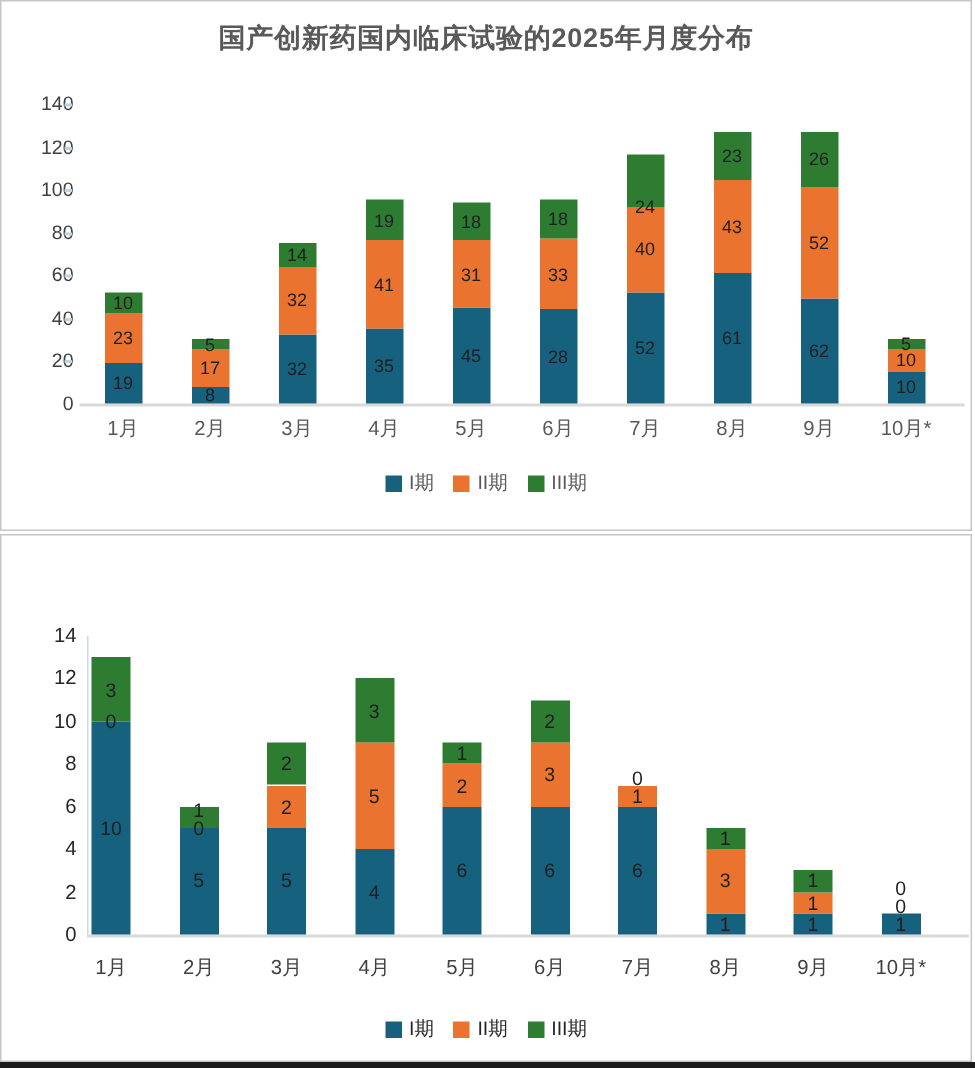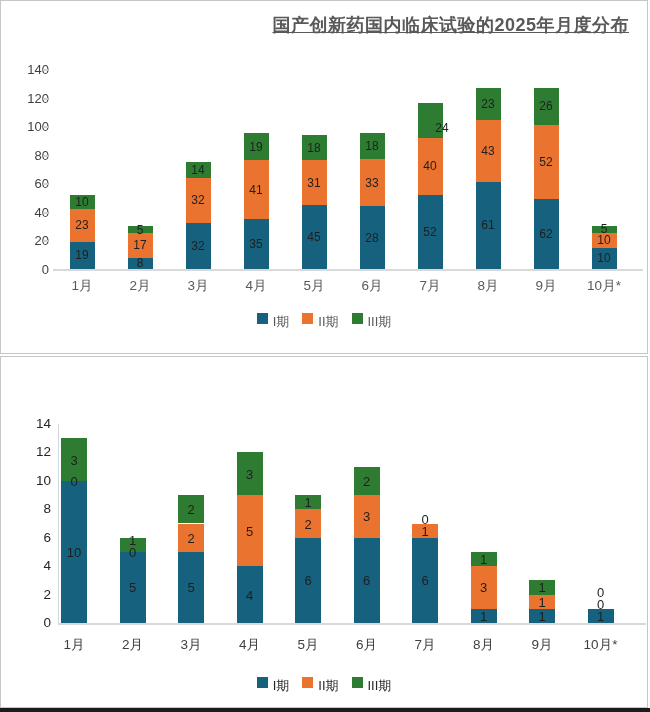--- a/index.html
+++ b/index.html
@@ -8,22 +8,22 @@
     font-family:"Liberation Sans","DejaVu Sans",sans-serif;
     -webkit-font-smoothing:antialiased;
   }
   .panel{
     position:absolute;left:0;width:648px;background:#ffffff;
     border:1px solid #c6c6c6;box-sizing:border-box;
   }
   #panel-0{top:0;height:354px;}
   #panel-1{top:356px;height:352px;}
   .chart-title{
-    position:absolute;left:0;right:18px;margin:0;text-align:right;
-    font-size:18px;font-weight:700;letter-spacing:0.5px;white-space:nowrap;text-decoration:underline;
+    position:absolute;left:0;right:0;margin:0;text-align:center;
+    font-size:18px;font-weight:700;letter-spacing:0.5px;white-space:nowrap;
   }
   .plot{position:absolute;inset:0;}
   .ytick{
     position:absolute;text-align:right;color:#3f3f3f;
     transform:translateY(-50%);line-height:1;
   }
   .tickdash{position:absolute;height:2px;background:#bed4e0;}
   .axisline{position:absolute;height:2px;background:#d9d9d9;}
   .yaxisline{position:absolute;width:1px;background:#ccd9df;}
   .seg{position:absolute;z-index:1;}
@@ -31,21 +31,21 @@
     position:absolute;z-index:3;transform:translate(-50%,-50%);
     color:#1f1f1f;line-height:1;white-space:nowrap;
   }
   .month-label{
     position:absolute;transform:translateX(-50%);line-height:1;white-space:nowrap;
   }
   .legend{
     position:absolute;left:0;right:0;display:flex;justify-content:center;
     align-items:center;gap:13px;font-size:13px;
   }
-  .legend-item{display:inline-flex;align-items:flex-start;gap:5px;}
+  .legend-item{display:inline-flex;align-items:center;gap:5px;}
   .legend-swatch{width:11px;height:11px;display:inline-block;}
   .bottom-strip{
     position:absolute;top:708px;left:0;width:650px;height:4px;background:#1b1b1b;
   }
 </style>
 </head>
 <body>
 
 <div>
 
@@ -108,21 +108,21 @@
         <div class="seg" style="left: 358.5px; width: 25px; top: 158px; height: 47.1429px; background: rgb(233, 115, 47);"></div>
         <div class="seg-label" style="left: 371px; top: 181.571px; font-size: 12px;">33</div>
         <div class="seg" style="left: 358.5px; width: 25px; top: 132.286px; height: 25.7143px; background: rgb(46, 124, 50);"></div>
         <div class="seg-label" style="left: 371px; top: 145.143px; font-size: 12px;">18</div>
         <div class="month-label" style="left: 371px; top: 278px; font-size: 13.5px; color: rgb(89, 89, 89);">6月</div>
         <div class="seg" style="left: 416.5px; width: 25px; top: 193.714px; height: 74.2857px; background: rgb(22, 97, 126);"></div>
         <div class="seg-label" style="left: 429px; top: 230.857px; font-size: 12px;">52</div>
         <div class="seg" style="left: 416.5px; width: 25px; top: 136.571px; height: 57.1429px; background: rgb(233, 115, 47);"></div>
         <div class="seg-label" style="left: 429px; top: 165.143px; font-size: 12px;">40</div>
         <div class="seg" style="left: 416.5px; width: 25px; top: 102.286px; height: 34.2857px; background: rgb(46, 124, 50);"></div>
-        <div class="seg-label" style="left: 429px; top: 127px; font-size: 12px; margin-left: 12px;">24</div>
+        <div class="seg-label" style="left: 429px; top: 137px; font-size: 12px;">24</div>
         <div class="month-label" style="left: 429px; top: 278px; font-size: 13.5px; color: rgb(89, 89, 89);">7月</div>
         <div class="seg" style="left: 474.5px; width: 25px; top: 180.857px; height: 87.1429px; background: rgb(22, 97, 126);"></div>
         <div class="seg-label" style="left: 487px; top: 224.429px; font-size: 12px;">61</div>
         <div class="seg" style="left: 474.5px; width: 25px; top: 119.429px; height: 61.4286px; background: rgb(233, 115, 47);"></div>
         <div class="seg-label" style="left: 487px; top: 150.143px; font-size: 12px;">43</div>
         <div class="seg" style="left: 474.5px; width: 25px; top: 86.5714px; height: 32.8571px; background: rgb(46, 124, 50);"></div>
         <div class="seg-label" style="left: 487px; top: 103px; font-size: 12px;">23</div>
         <div class="month-label" style="left: 487px; top: 278px; font-size: 13.5px; color: rgb(89, 89, 89);">8月</div>
         <div class="seg" style="left: 532.5px; width: 25px; top: 198px; height: 70px; background: rgb(22, 97, 126);"></div>
         <div class="seg-label" style="left: 545px; top: 233px; font-size: 12px;">62</div>

